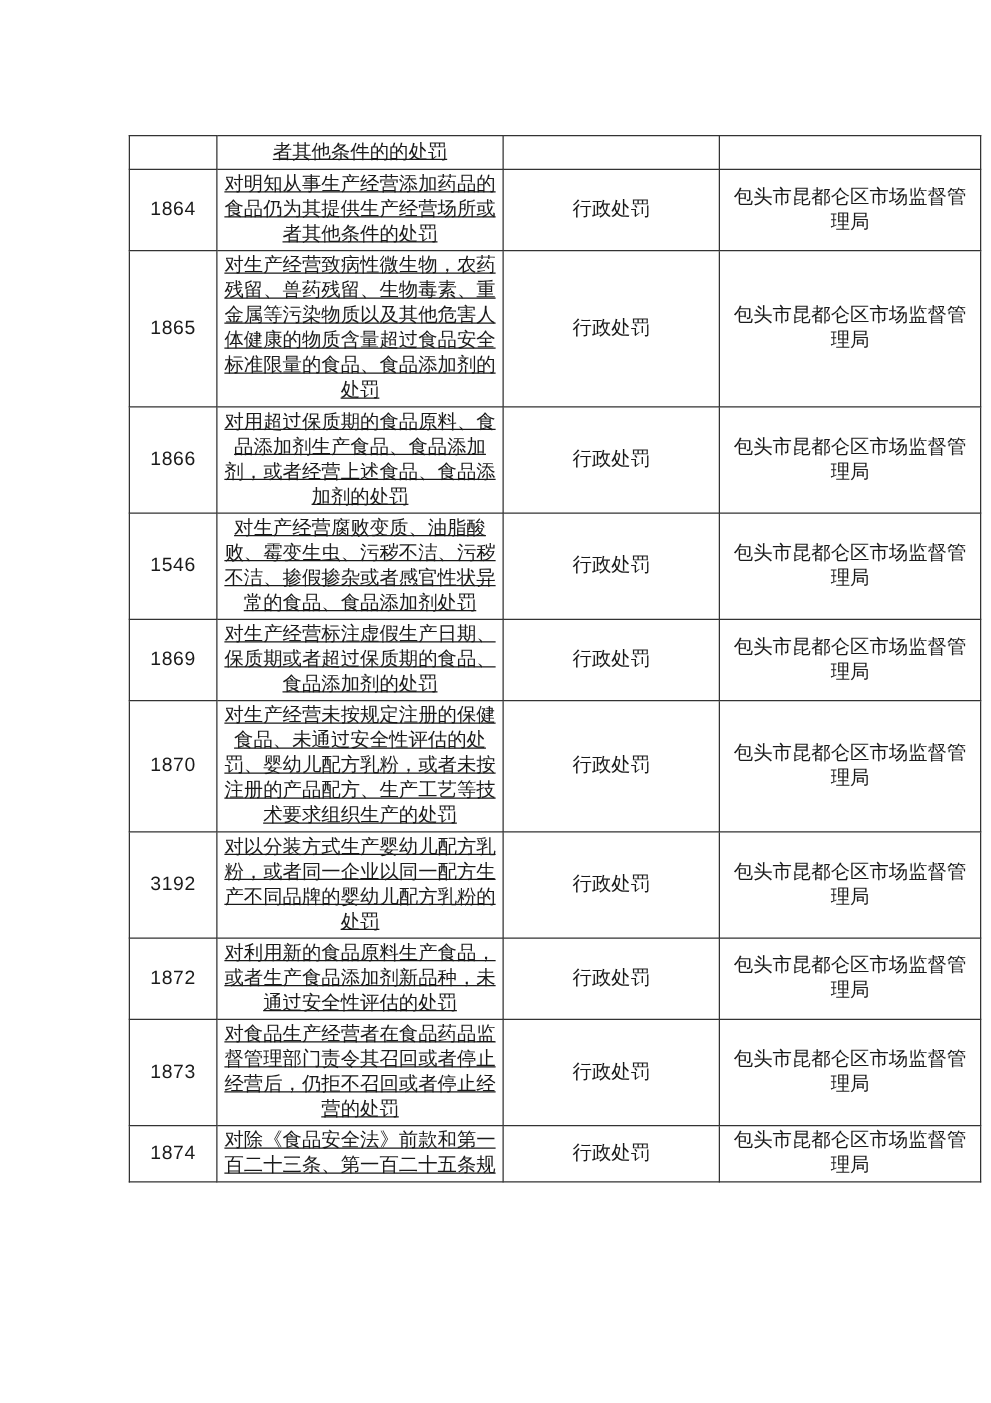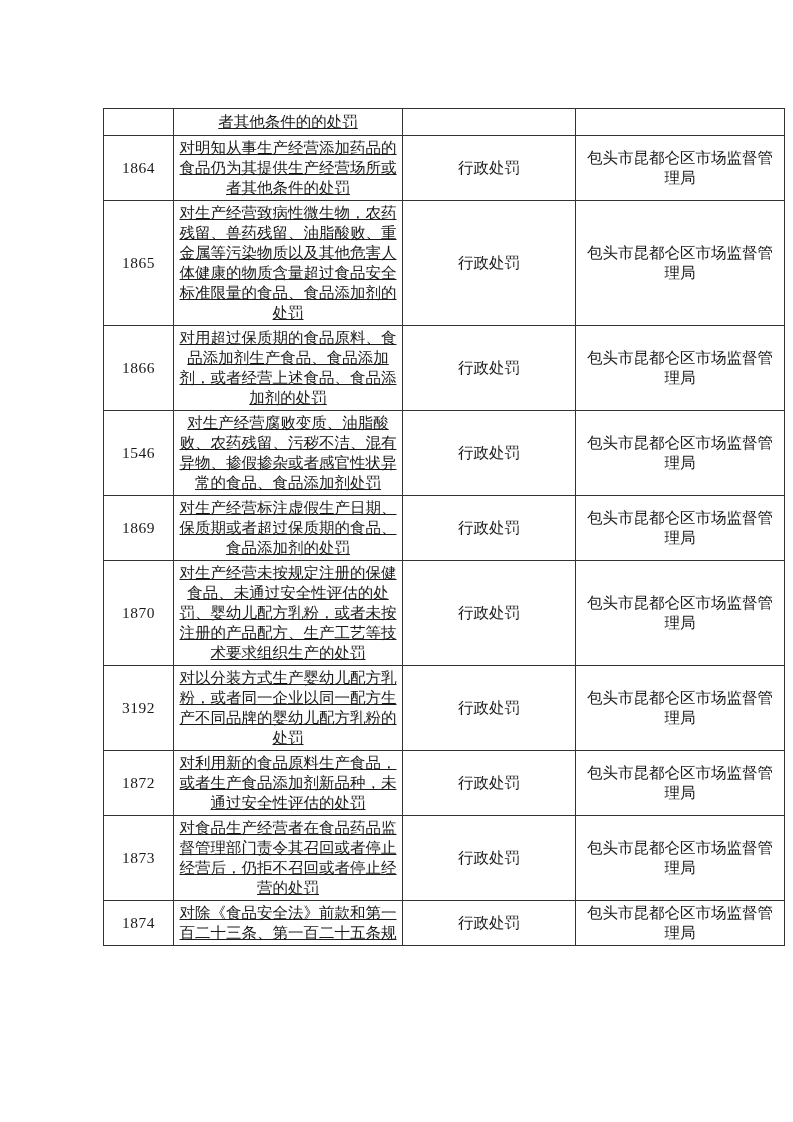--- a/index.html
+++ b/index.html
@@ -33,21 +33,21 @@
     border: 1px solid #333333;
     text-align: center;
     vertical-align: middle;
     font-size: 15.5px;
     line-height: 20px;
     padding: 2px 3px;
     word-break: normal;
     overflow-wrap: break-word;
   }
   table.penalty-table td.col-id {
-    font-family: Liberation Serif, serif;
+    font-family: Liberation Sans, sans-serif;
     letter-spacing: 0.5px;
   }
   table.penalty-table td.col-desc {
     padding: 2px 2px;
     text-decoration: underline;
   }
   table.penalty-table td.col-auth {
     padding: 2px 6px;
   }
   table.penalty-table tr.row-continuation td {
@@ -75,36 +75,36 @@
 
       <tr>
         <td class="col-id">1864</td>
         <td class="col-desc">对明知从事生产经营添加药品的食品仍为其提供生产经营场所或者其他条件的处罚</td>
         <td class="col-type">行政处罚</td>
         <td class="col-auth">包头市昆都仑区市场监督管理局</td>
       </tr>
 
       <tr>
         <td class="col-id">1865</td>
-        <td class="col-desc">对生产经营致病性微生物，农药残留、兽药残留、油脂酸败、重金属等污染物质以及其他危害人体健康的物质含量超过食品安全标准限量的食品、食品添加剂的处罚</td>
+        <td class="col-desc">对生产经营致病性微生物，农药残留、兽药残留、生物毒素、重金属等污染物质以及其他危害人体健康的物质含量超过食品安全标准限量的食品、食品添加剂的处罚</td>
         <td class="col-type">行政处罚</td>
         <td class="col-auth">包头市昆都仑区市场监督管理局</td>
       </tr>
 
       <tr>
         <td class="col-id">1866</td>
         <td class="col-desc">对用超过保质期的食品原料、食品添加剂生产食品、食品添加剂，或者经营上述食品、食品添加剂的处罚</td>
         <td class="col-type">行政处罚</td>
         <td class="col-auth">包头市昆都仑区市场监督管理局</td>
       </tr>
 
 
       <tr>
         <td class="col-id">1546</td>
-        <td class="col-desc">对生产经营腐败变质、油脂酸败、农药残留、污秽不洁、混有异物、掺假掺杂或者感官性状异常的食品、食品添加剂处罚</td>
+        <td class="col-desc">对生产经营腐败变质、油脂酸败、霉变生虫、污秽不洁、污秽不洁、掺假掺杂或者感官性状异常的食品、食品添加剂处罚</td>
         <td class="col-type">行政处罚</td>
         <td class="col-auth">包头市昆都仑区市场监督管理局</td>
       </tr>
 
       <tr>
         <td class="col-id">1869</td>
         <td class="col-desc">对生产经营标注虚假生产日期、保质期或者超过保质期的食品、食品添加剂的处罚</td>
         <td class="col-type">行政处罚</td>
         <td class="col-auth">包头市昆都仑区市场监督管理局</td>
       </tr>

